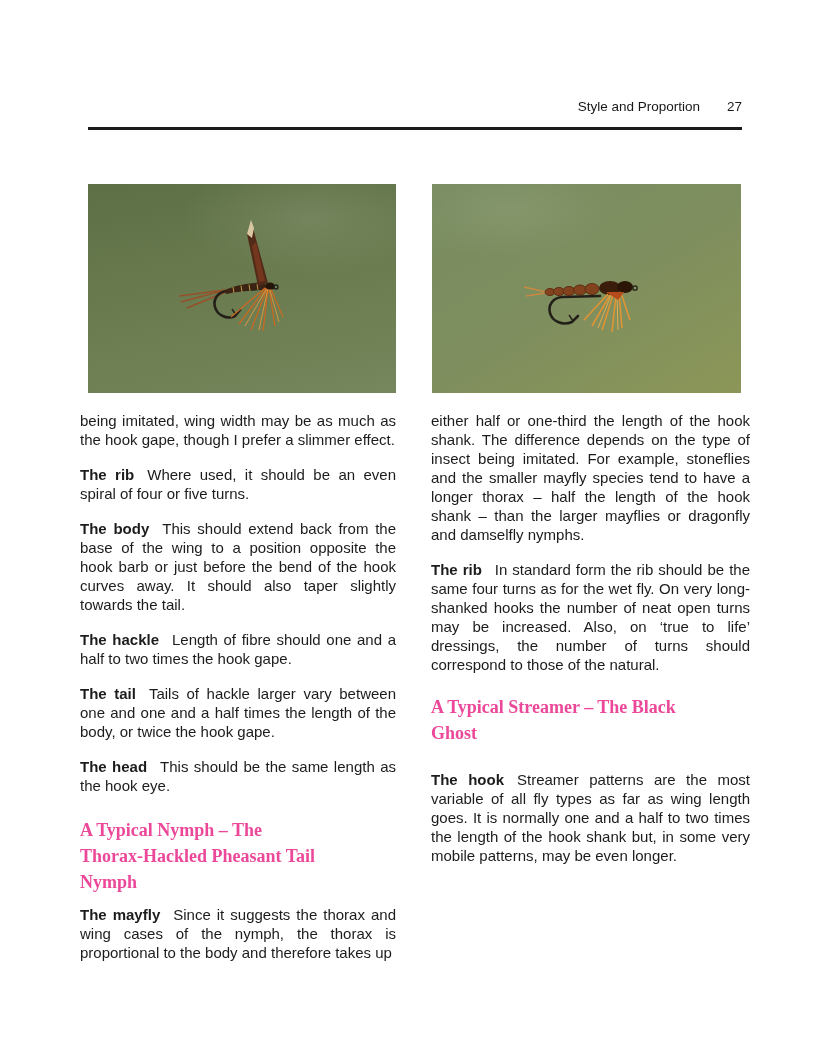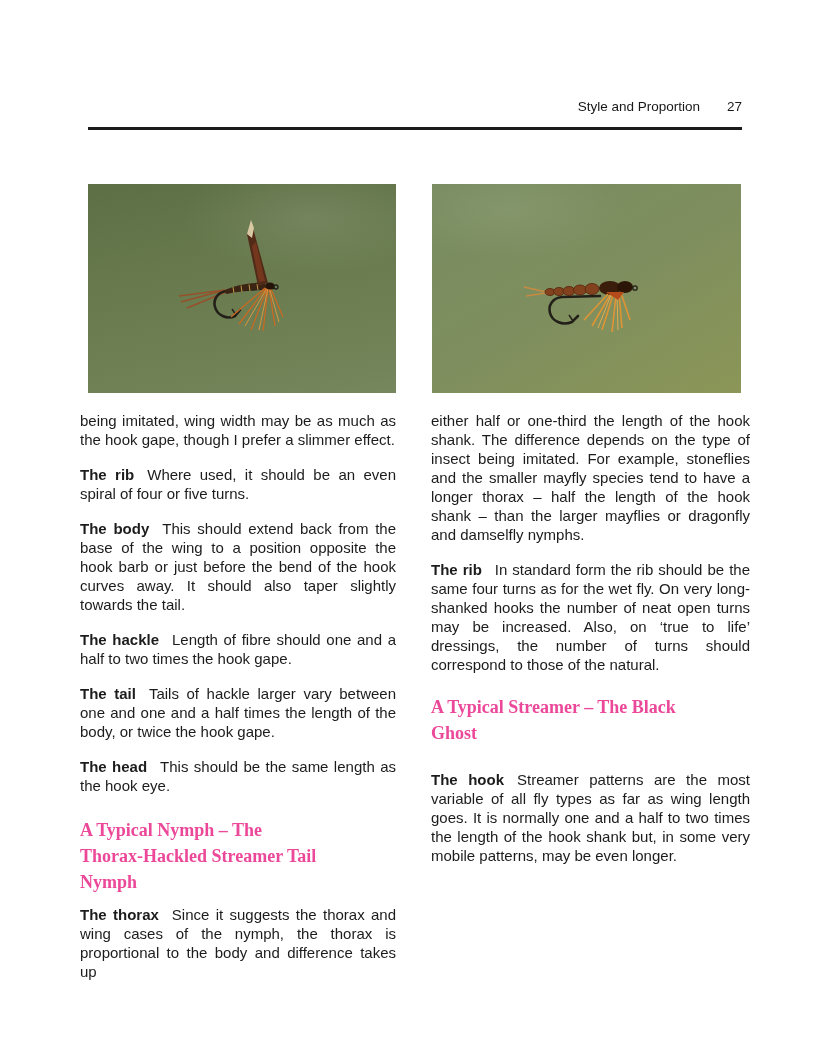--- a/index.html
+++ b/index.html
@@ -151,25 +151,25 @@
   <div class="col col-left">
     <p class="para"><b class="lead"></b><span>being imitated, wing width may be as much as the hook gape, though I prefer a slimmer effect.</span></p>
     <p class="para"><b class="lead">The rib</b><span>Where used, it should be an even spiral of four or five turns.</span></p>
     <p class="para"><b class="lead">The body</b><span>This should extend back from the base of the wing to a position opposite the hook barb or just before the bend of the hook curves away. It should also taper slightly towards the tail.</span></p>
     <p class="para"><b class="lead">The hackle</b><span>Length of fibre should one and a half to two times the hook gape.</span></p>
     <p class="para"><b class="lead">The tail</b><span>Tails of hackle larger vary between one and one and a half times the length of the body, or twice the hook gape.</span></p>
     <p class="para"><b class="lead">The head</b><span>This should be the same length as the hook eye.</span></p>
 
     <h2 class="heading">
       <span class="hline">A Typical Nymph – The</span>
-      <span class="hline">Thorax-Hackled Streamer Tail</span>
+      <span class="hline">Thorax-Hackled Pheasant Tail</span>
       <span class="hline">Nymph</span>
     </h2>
 
-    <p class="para"><b class="lead">The thorax</b><span>Since it suggests the thorax and wing cases of the nymph, the thorax is proportional to the body and difference takes up</span></p>
+    <p class="para"><b class="lead">The mayfly</b><span>Since it suggests the thorax and wing cases of the nymph, the thorax is proportional to the body and therefore takes up</span></p>
   </div>
 
   <div class="col col-right">
     <p class="para"><b class="lead"></b><span>either half or one-third the length of the hook shank. The difference depends on the type of insect being imitated. For example, stoneflies and the smaller mayfly species tend to have a longer thorax – half the length of the hook shank – than the larger mayflies or dragonfly and damselfly nymphs.</span></p>
     <p class="para"><b class="lead">The rib</b><span>In standard form the rib should be the same four turns as for the wet fly. On very long-shanked hooks the number of neat open turns may be increased. Also, on ‘true to life’ dressings, the number of turns should correspond to those of the natural.</span></p>
 
     <h2 class="heading">
       <span class="hline">A Typical Streamer – The Black</span>
       <span class="hline">Ghost</span>
     </h2>

